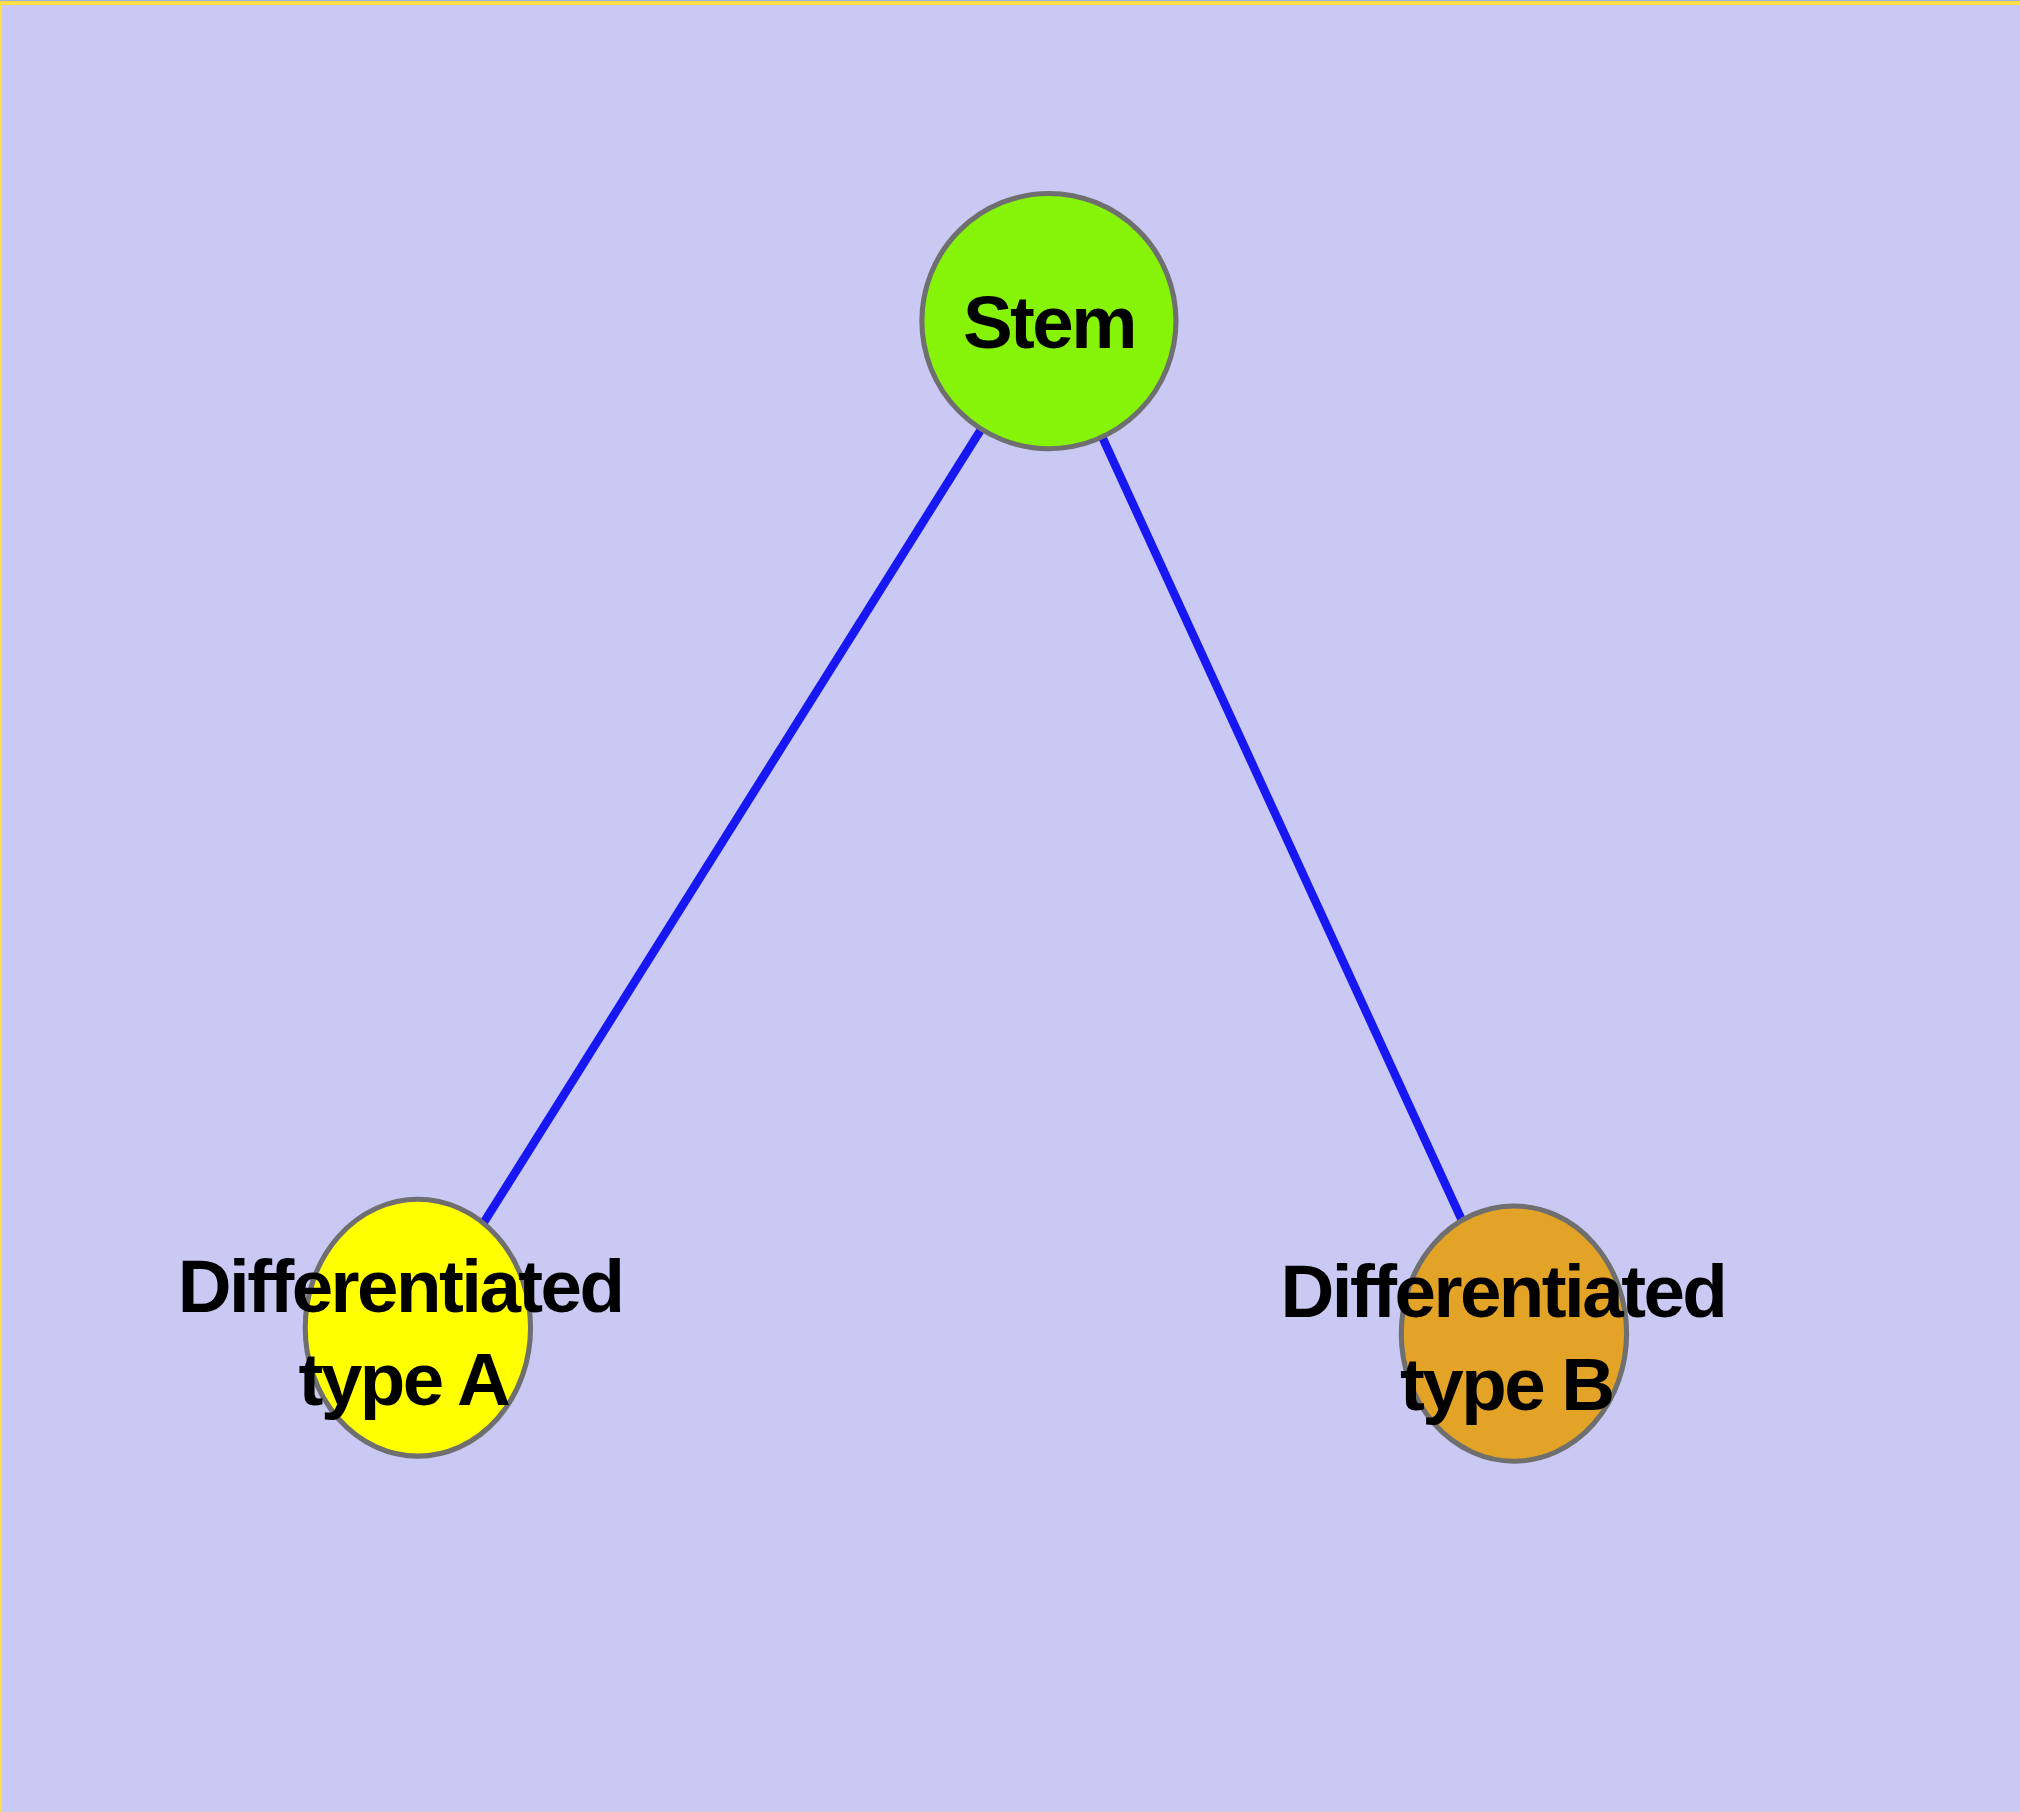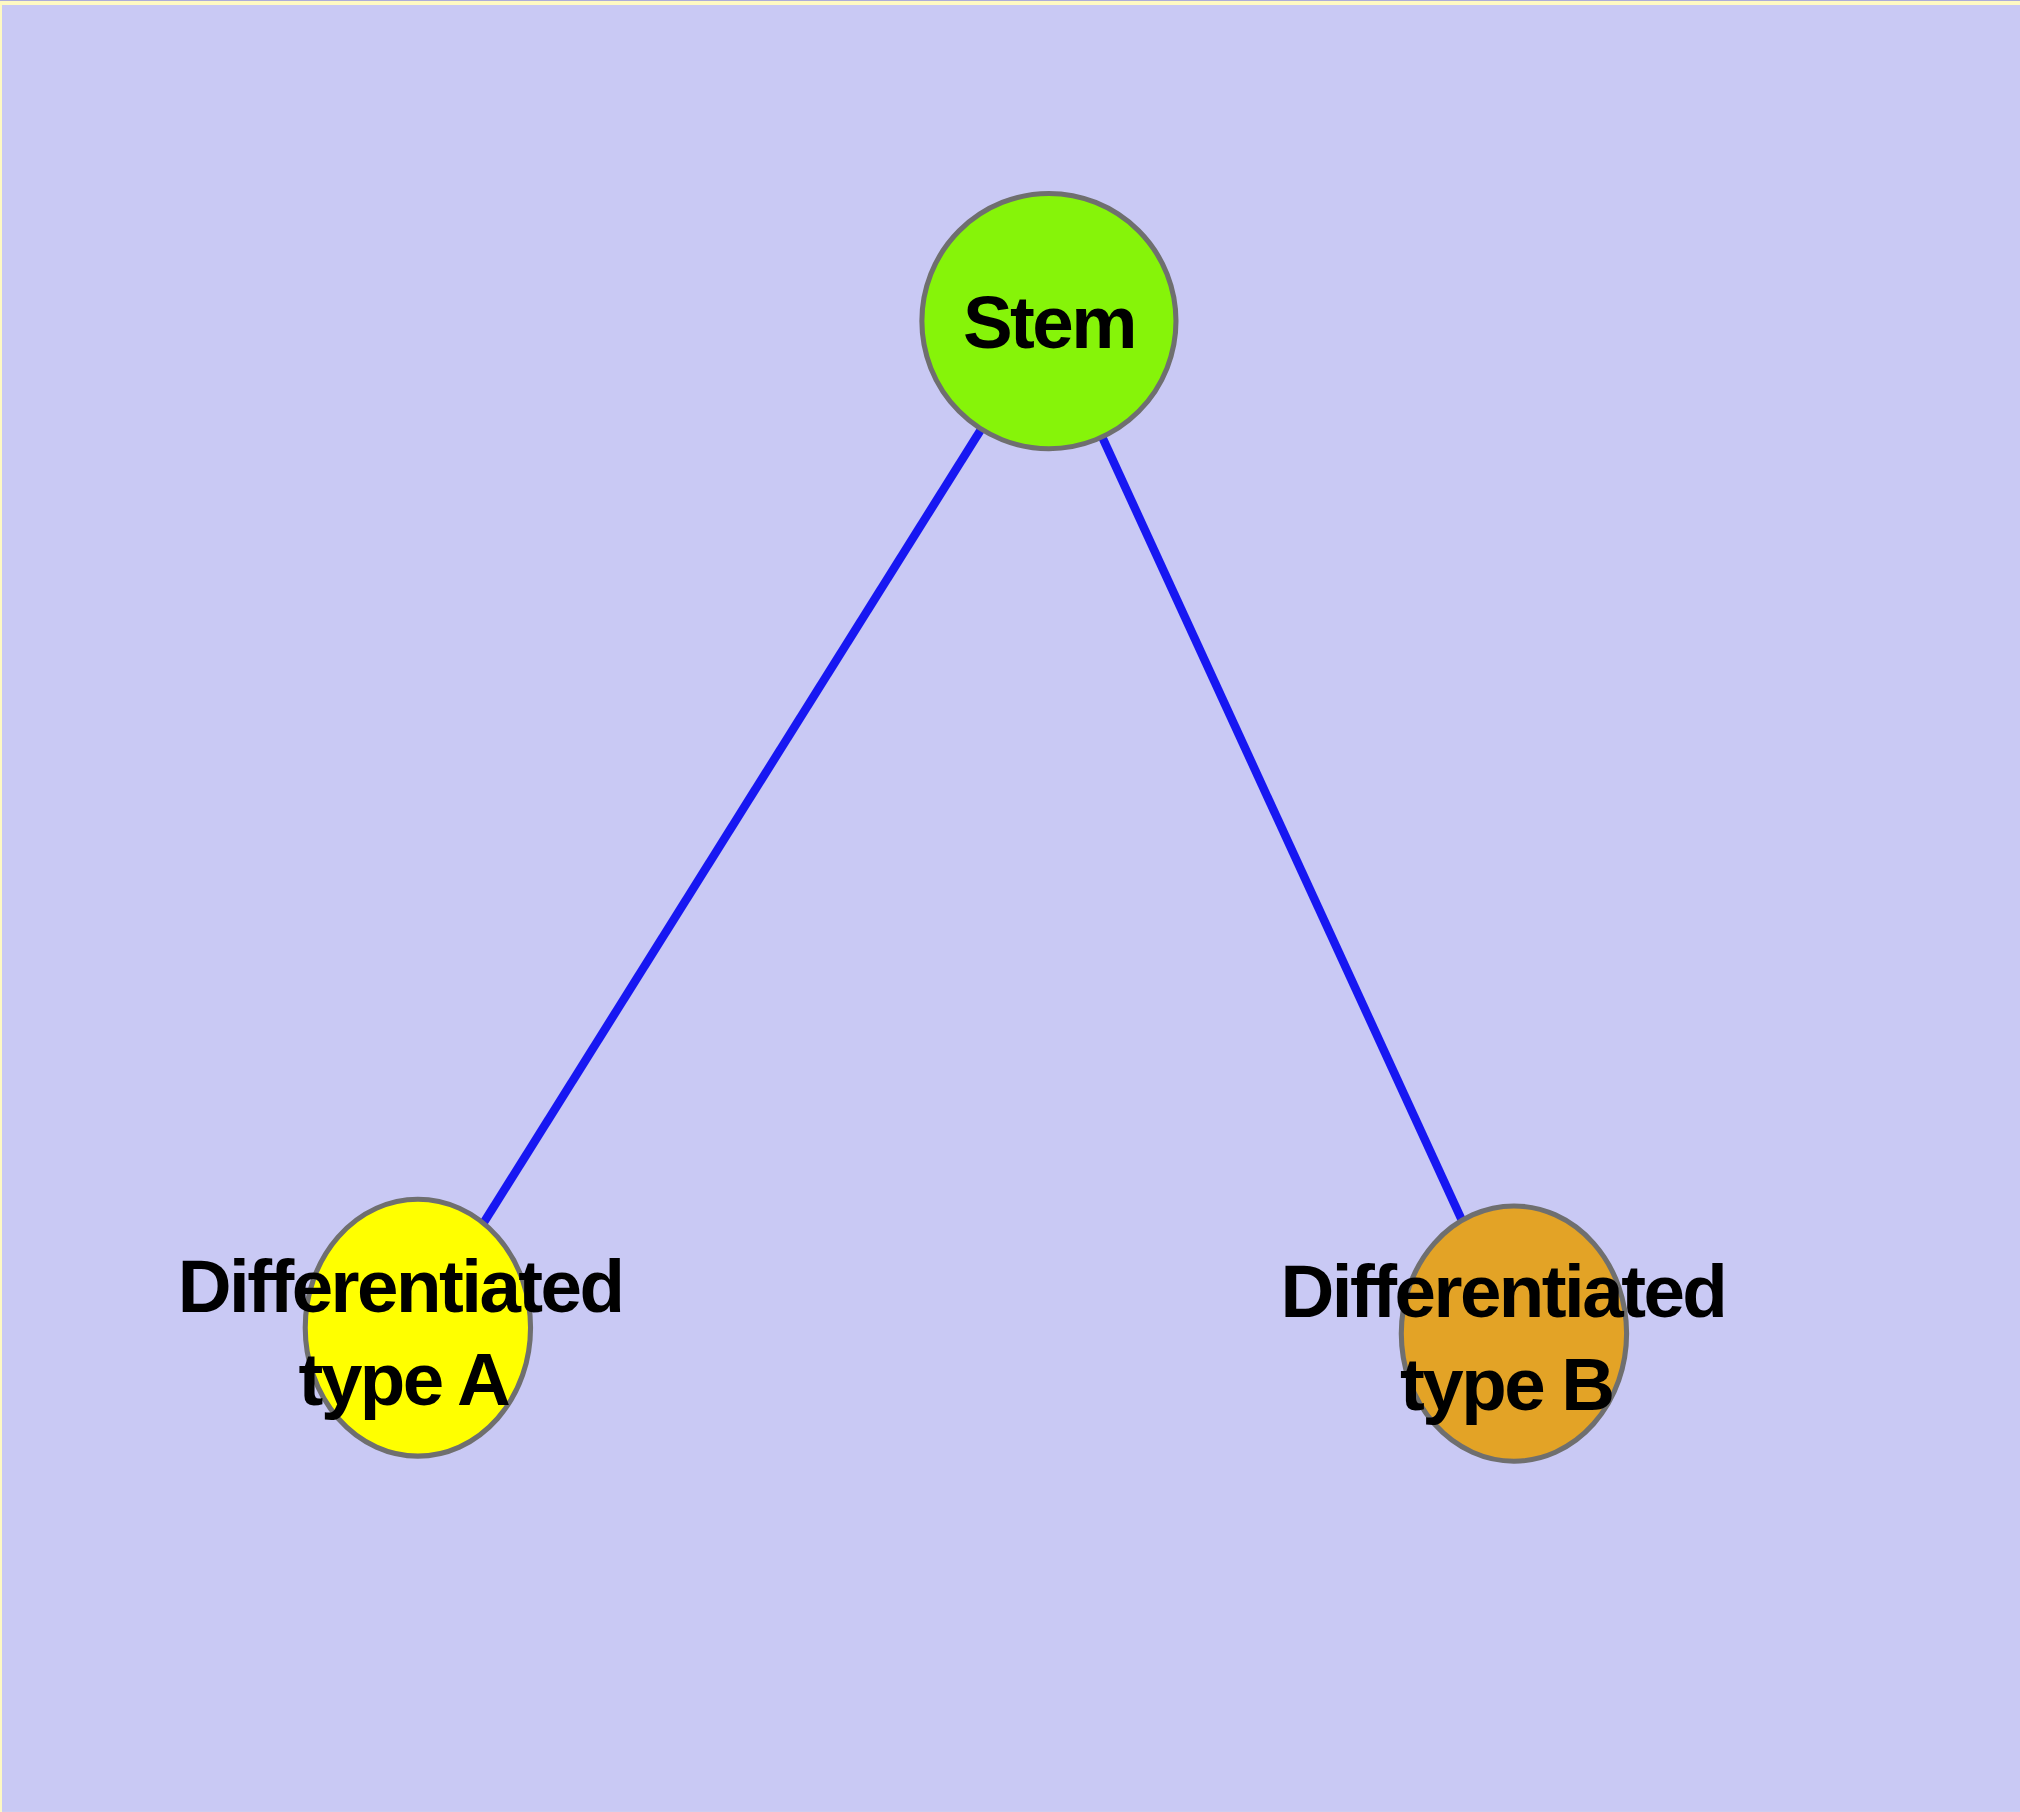--- a/index.html
+++ b/index.html
@@ -8,21 +8,21 @@
     width: 2021px;
     height: 1812px;
     background: #ffffff;
     overflow: hidden;
     font-family: "Liberation Sans", sans-serif;
   }
   .frame {
     position: relative;
     width: 2021px;
     height: 1812px;
-    background: #fef9c3;
+    background: #fde047;
   }
   .topline {
     position: absolute;
     top: 0; left: 0;
     width: 100%; height: 0.8px;
     background: #ACACD8;
   }
   .canvas-wrap {
     position: absolute;
     left: 1.7px; top: 5.1px; right: 0; bottom: 0;

